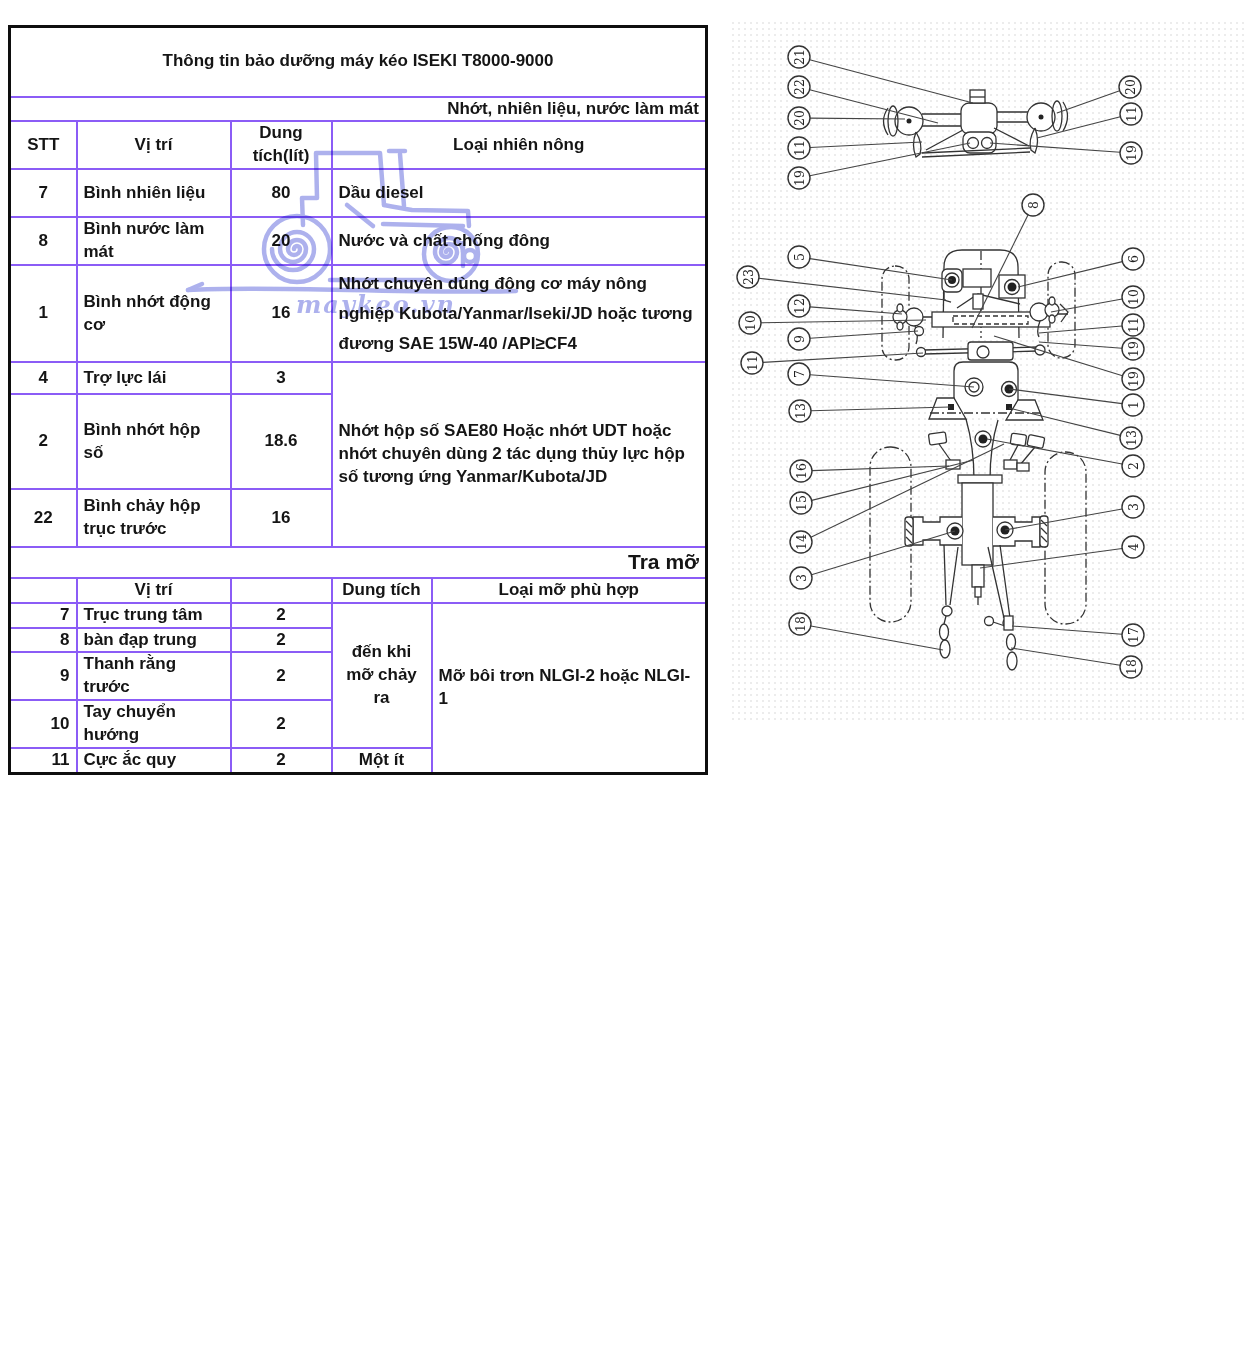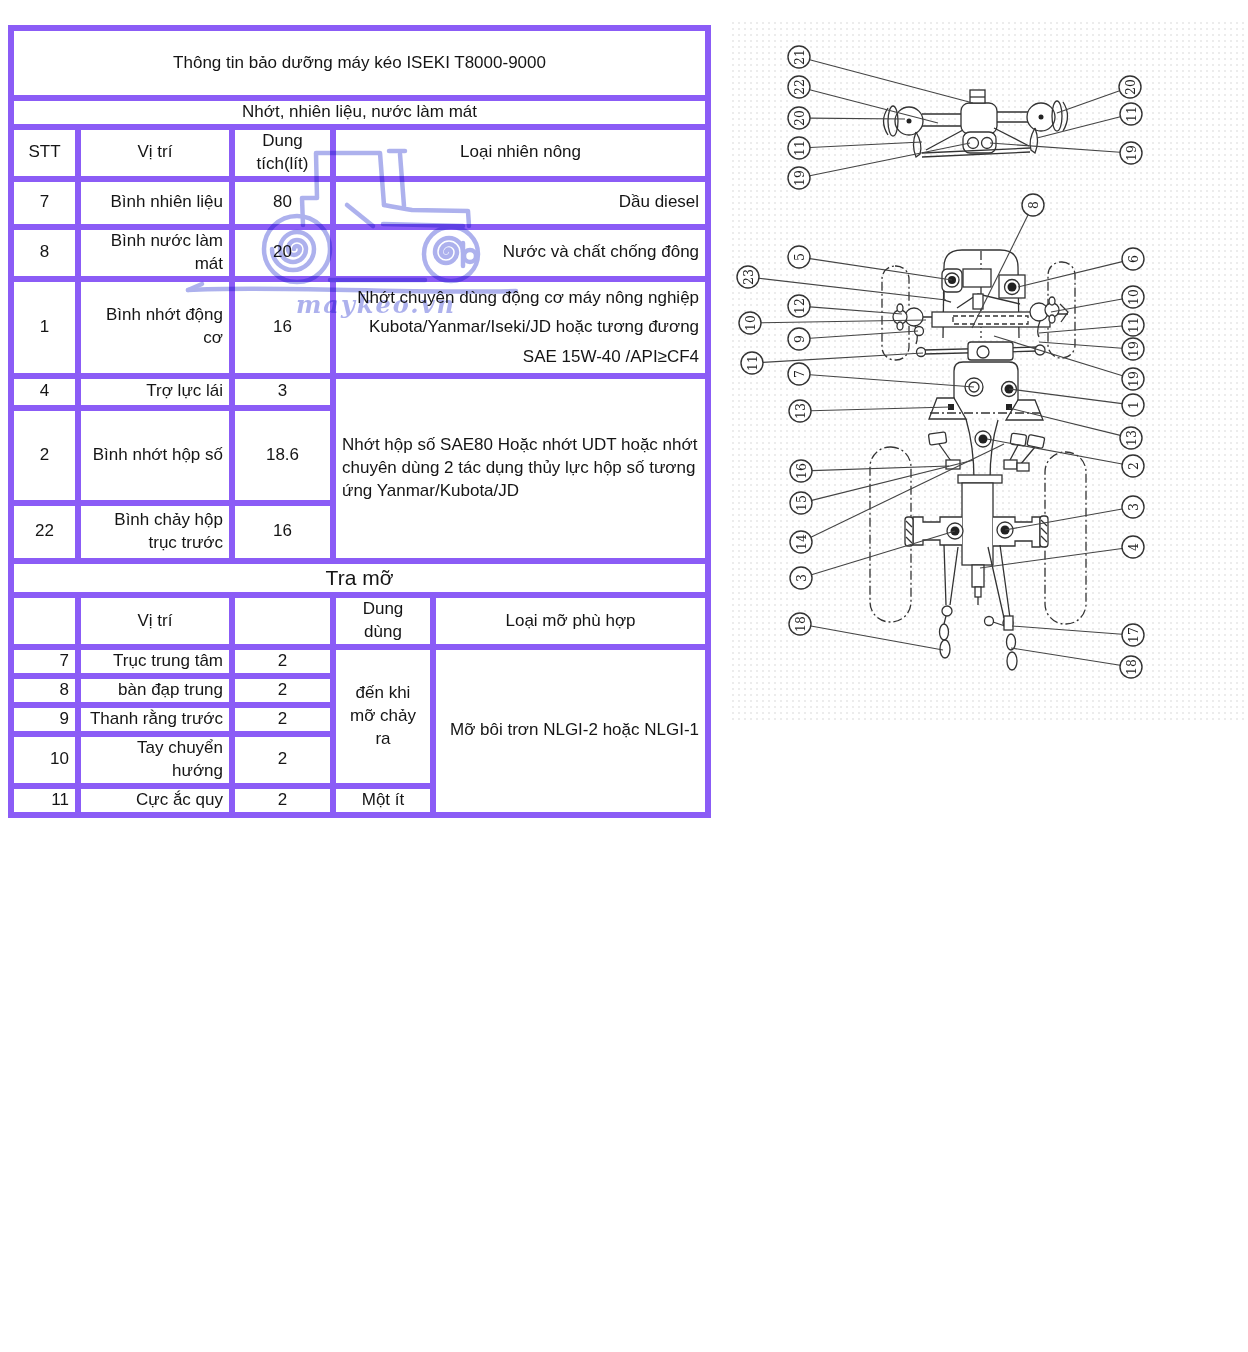--- a/index.html
+++ b/index.html
@@ -2,31 +2,31 @@
 <html><head>
 <meta charset="utf-8">
 <style>
   html,body{margin:0;padding:0;background:#fff;}
   .page{position:relative;width:1248px;height:1352px;background:#ffffff;overflow:hidden;
         font-family:"Liberation Sans","DejaVu Sans",sans-serif;color:#151515;}
 
   
   table.maint{position:absolute;left:8px;top:25px;width:697px;border-collapse:collapse;
               table-layout:fixed;border:3px solid #0e0e0e;}
-  table.maint td,table.maint th{border:6px solid #8b5cf6;padding:0 6px;overflow:hidden;
-              font-size:17px;line-height:1.35;vertical-align:middle;font-weight:normal;}
+  table.maint td,table.maint th{border:2px solid #8b5cf6;padding:0 6px;overflow:hidden;
+              font-size:17px;line-height:1.35;vertical-align:middle;font-weight:bold;}
   .t-title{font-size:29px;font-weight:bold;text-align:center;}
-  .t-sect{font-size:19px;font-weight:bold;text-align:center;padding:0;}
+  .t-sect{font-size:19px;font-weight:bold;text-align:right;padding:0;}
   .t-head{text-align:center;}
   .c{text-align:center;}
-  .l{text-align:right;}
+  .l{text-align:left;}
   .r{text-align:right;padding-right:3px;}
   .vb{vertical-align:bottom;padding-bottom:2px;}
   .fuelnote{text-align:left;line-height:1.55;}
-  .gtype{text-align:right;}
+  .gtype{text-align:left;}
 
   
   .watermark{position:absolute;left:180px;top:138px;pointer-events:none;
              mix-blend-mode:multiply;opacity:.92;}
   .wm-stroke{fill:none;stroke:#a6abec;stroke-width:4.5;stroke-linecap:round;stroke-linejoin:round;}
   .wm-text{font-family:"DejaVu Serif","Liberation Serif",serif;font-style:italic;font-weight:bold;
            font-size:24px;fill:#a6abec;letter-spacing:2px;}
 
   
   .diagram{position:absolute;left:730px;top:20px;width:518px;height:700px;
@@ -103,21 +103,21 @@
         <td class="c">16</td>
       </tr>
 
       <tr style="height:26px">
         <td class="t-sect" style="font-size:21px" colspan="5">Tra mỡ</td>
       </tr>
       <tr style="height:22px">
         <td></td>
         <td class="t-head">Vị trí</td>
         <td></td>
-        <td class="t-head">Dung dùng</td>
+        <td class="t-head">Dung tích</td>
         <td class="t-head">Loại mỡ phù hợp</td>
       </tr>
       <tr style="height:24px">
         <td class="r">7</td>
         <td class="l">Trục trung tâm</td>
         <td class="c">2</td>
         <td class="c" rowspan="4">đến khi mỡ chảy ra</td>
         <td class="gtype" rowspan="5">Mỡ bôi trơn NLGI-2 hoặc NLGI-1</td>
       </tr>
       <tr style="height:24px">

